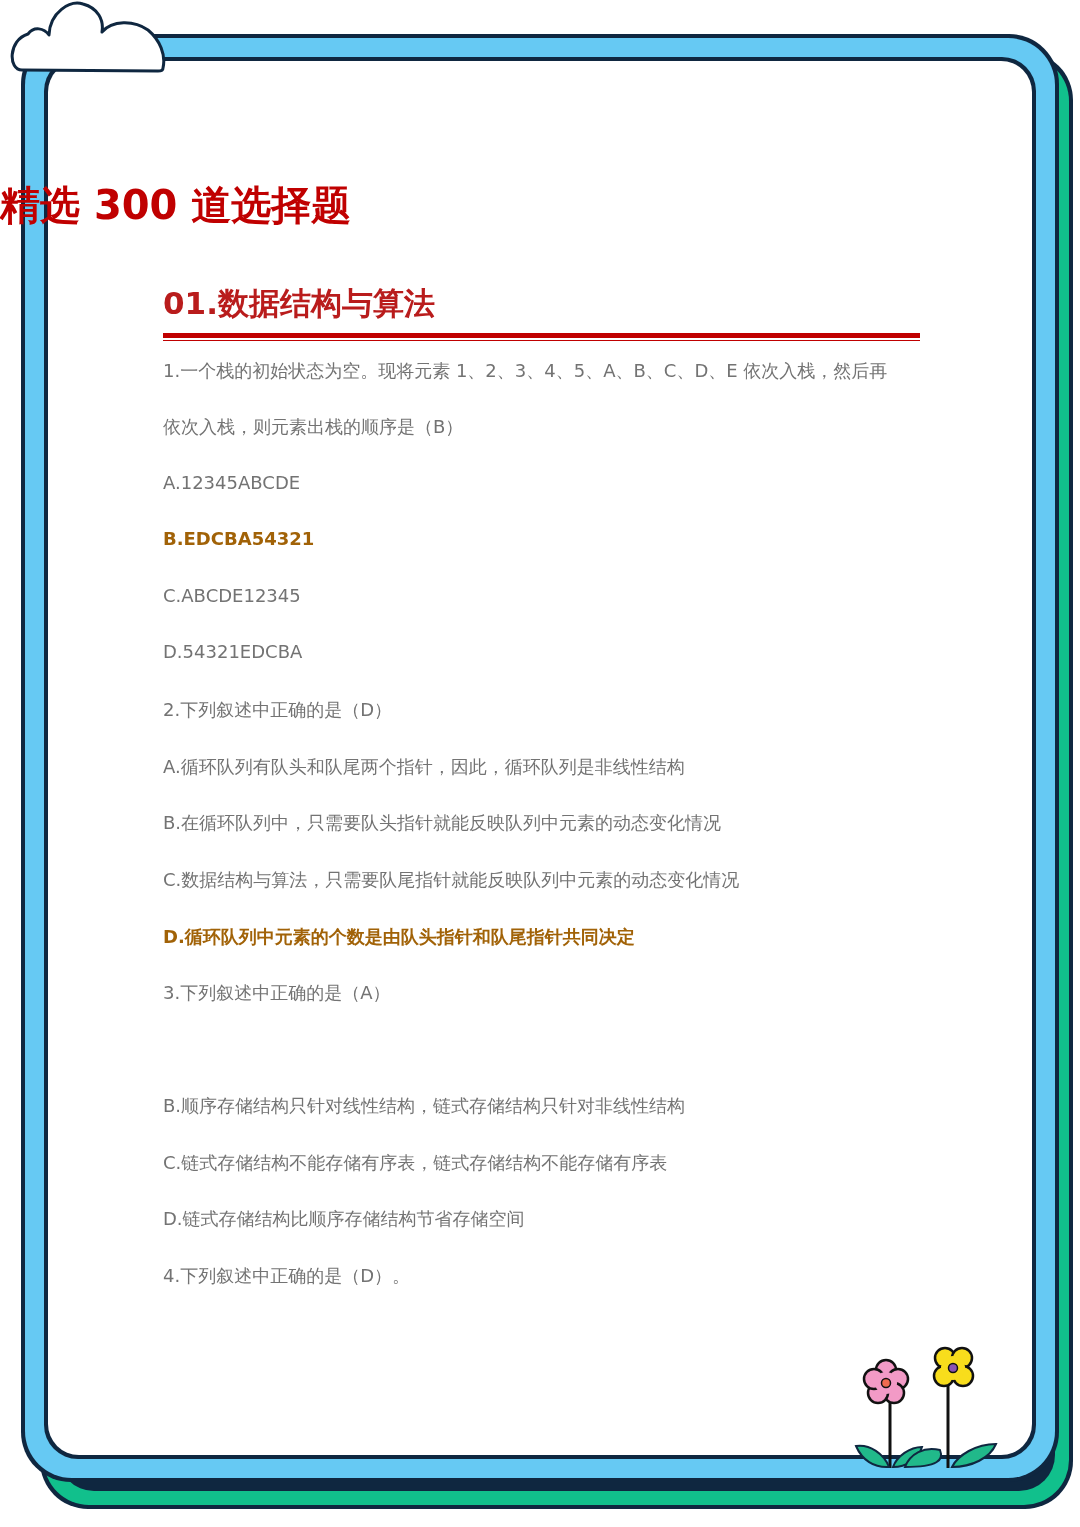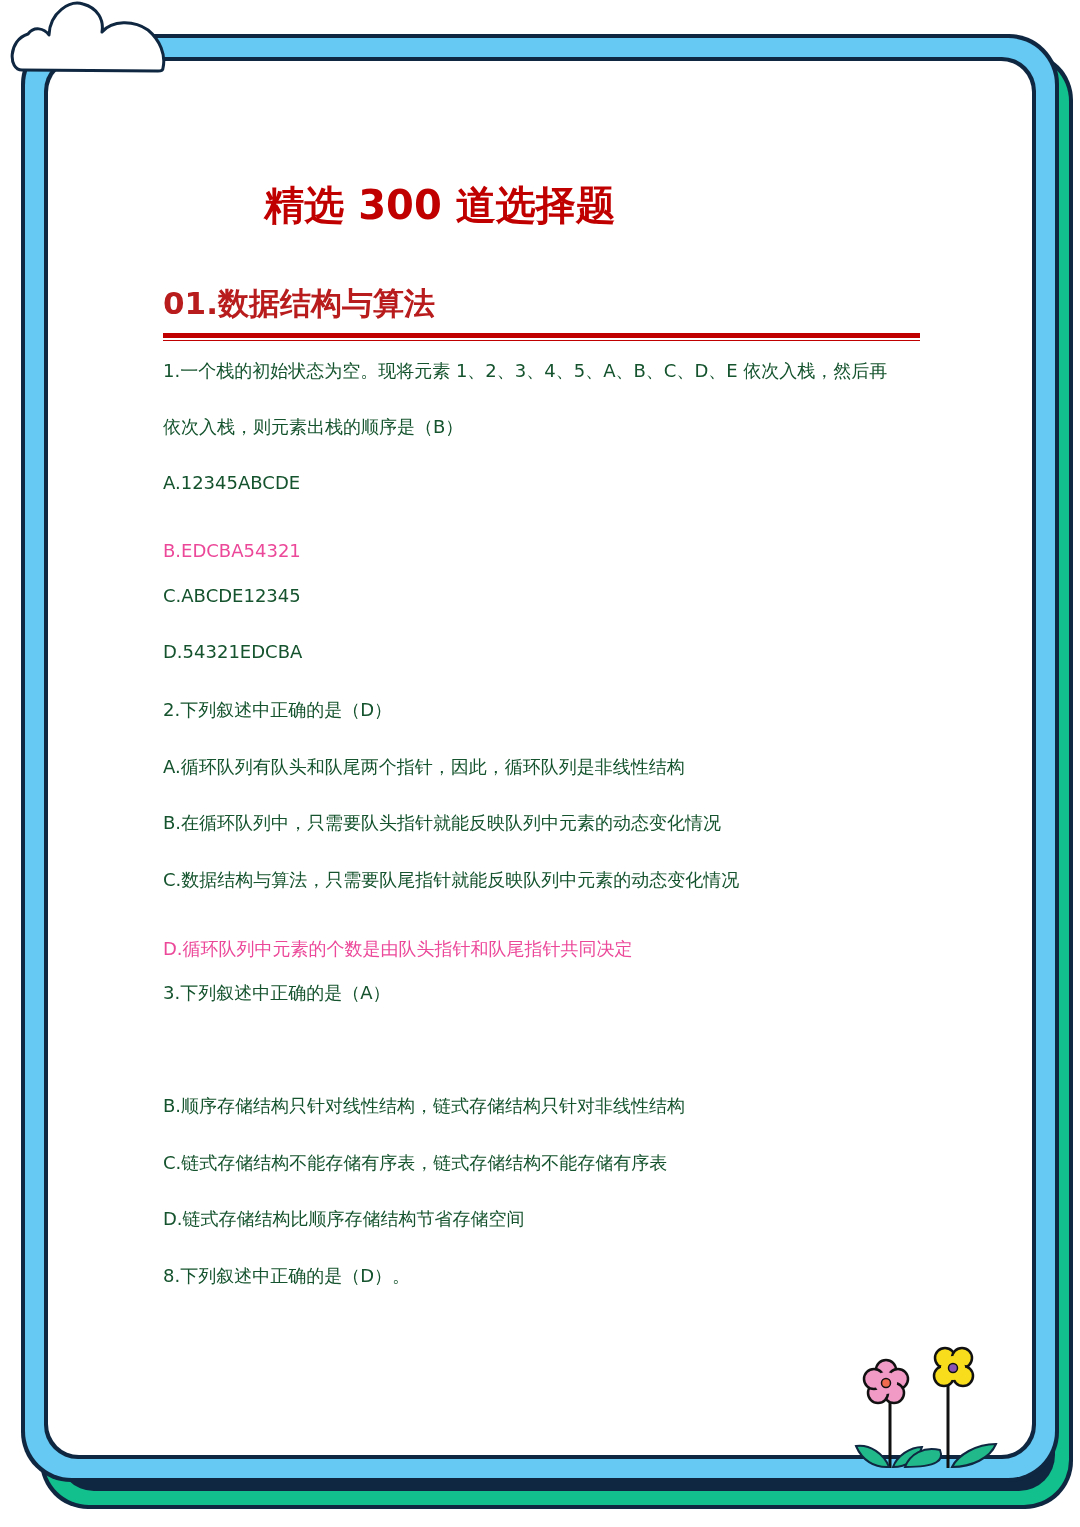--- a/index.html
+++ b/index.html
@@ -1,27 +1,27 @@
 <!DOCTYPE html>
 <html><head>
 <meta charset="utf-8">
 <style>
   html, body { margin:0; padding:0; background:#ffffff; }
   body { width:1080px; height:1527px; position:relative; overflow:hidden;
          font-family: "DejaVu Sans", "Liberation Sans", sans-serif; }
   .frame-svg { position:absolute; left:0; top:0; width:1080px; height:1527px; }
   .content { position:absolute; left:0; top:0; width:1080px; height:1527px; }
-  .title { position:absolute; left:0; width:880px; top:178px; text-align:center;
+  .title { position:absolute; left:0; width:880px; top:178px; 
            font-size:40px; font-weight:bold; color:#c00000; letter-spacing:0px; }
   .section-heading { position:absolute; left:163px; top:283px; font-size:31px;
            font-weight:bold; color:#b91c1c; }
   .rule-thick { position:absolute; left:163px; top:333px; width:757px; height:5px; background:#c00000; }
   .rule-thin { position:absolute; left:163px; top:340px; width:757px; height:1px; background:#c00000; }
-  .line { position:absolute; left:163px; font-size:18px; color:#14532d; white-space:nowrap; }
-  .line.answer { color:#ec4899; font-weight:normal;margin-top:12px; }
+  .line { position:absolute; left:163px; font-size:18px; color:#737373; white-space:nowrap; }
+  .line.answer { color:#a16207; font-weight:bold; }
 </style>
 </head>
 <body>
 
 <svg class="frame-svg" viewBox="0 0 1080 1527" xmlns="http://www.w3.org/2000/svg">
 
   <g>
     <rect x="40" y="52" width="1033" height="1457" rx="48" ry="48" fill="#0f2740"></rect>
     <rect x="44" y="56" width="1025" height="1449" rx="45" ry="45" fill="#11c08c"></rect>
     <rect x="58" y="70" width="997" height="1421" rx="36" ry="36" fill="#0f2740"></rect>
@@ -95,14 +95,14 @@
   <div class="line" style="top:811px">B.在循环队列中，只需要队头指针就能反映队列中元素的动态变化情况</div>
   <div class="line" style="top:755px">A.循环队列有队头和队尾两个指针，因此，循环队列是非线性结构</div>
   <div class="line" style="top:868px">C.数据结构与算法，只需要队尾指针就能反映队列中元素的动态变化情况</div>
   <div class="line answer" style="top:925px">D.循环队列中元素的个数是由队头指针和队尾指针共同决定</div>
 
   <div class="line" style="top:981px">3.下列叙述中正确的是（A）</div>
   <div class="line" style="top:1094px">B.顺序存储结构只针对线性结构，链式存储结构只针对非线性结构</div>
   <div class="line" style="top:1151px">C.链式存储结构不能存储有序表，链式存储结构不能存储有序表</div>
   <div class="line" style="top:1207px">D.链式存储结构比顺序存储结构节省存储空间</div>
 
-  <div class="line" style="top:1264px">8.下列叙述中正确的是（D）。</div>
+  <div class="line" style="top:1264px">4.下列叙述中正确的是（D）。</div>
 </div>
 
 </body></html>

